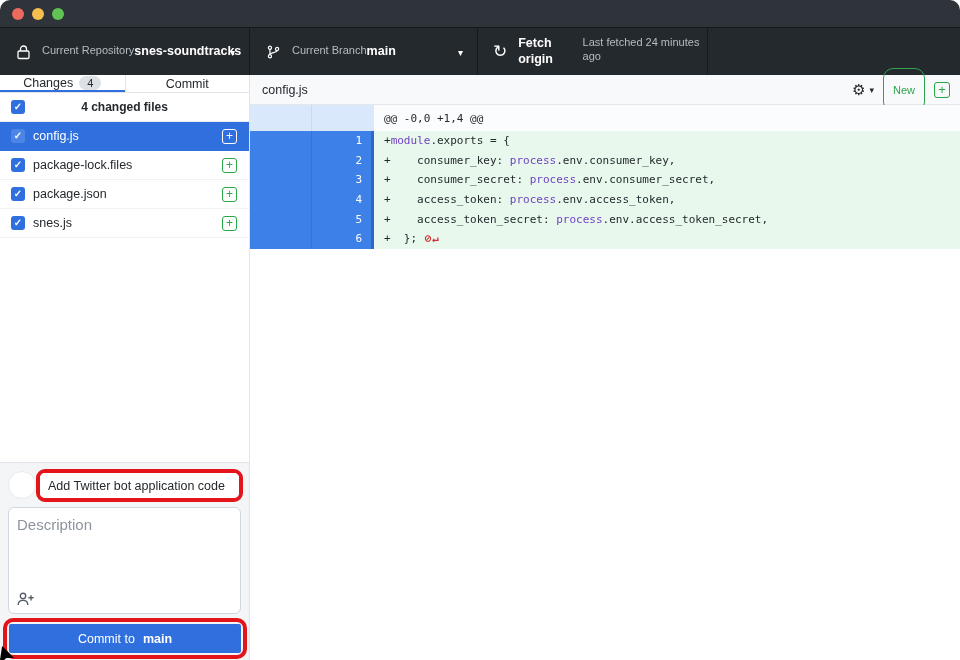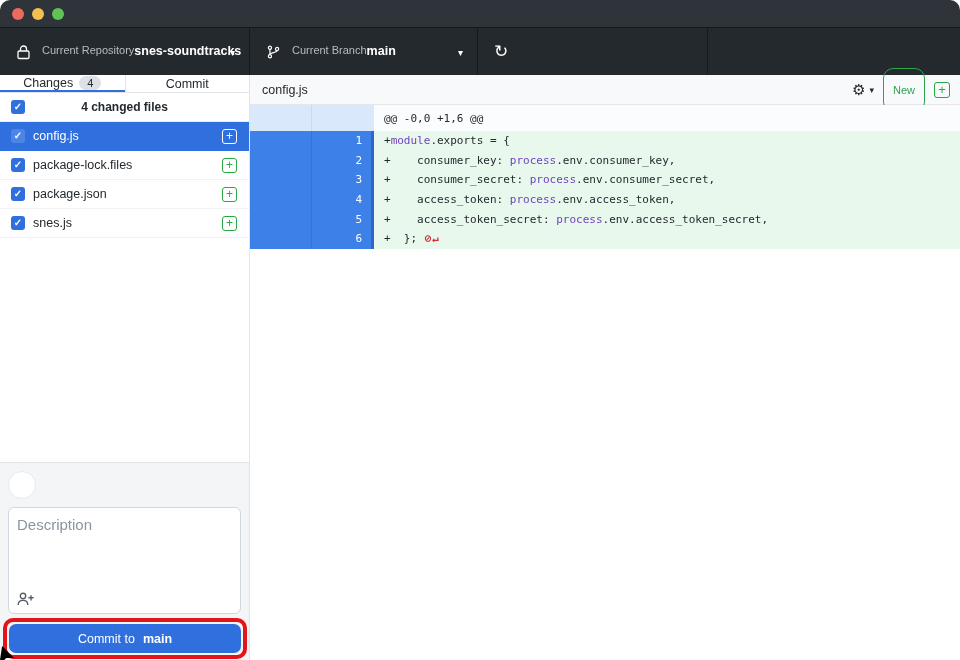--- a/index.html
+++ b/index.html
@@ -49,21 +49,21 @@
   
   .commit-panel { position:absolute; left:0; bottom:0; width:249px; height:198px; background:#f3f5f7; border-top:1px solid #e1e4e8; }
   .avatar { position:absolute; left:8px; top:8px; width:28px; height:28px; border-radius:50%; background:#fff; border:1px solid #e8eaed; }
   .summary-annotation { position:absolute; left:36px; top:6px; width:207px; height:33px; border:4px solid #e3151b; border-radius:9px; background:#fff; }
   .summary-input { width:100%; height:100%; border:none; outline:none; border-radius:5px; font-size:12.5px; color:#24292e; padding:0 8px; font-family:"Liberation Sans",sans-serif; background:#fff; }
   .description-box { position:absolute; left:8px; top:44px; width:233px; height:107px; background:#fff; border:1px solid #d0d7de; border-radius:6px; }
   .description-input { width:100%; height:80px; border:none; outline:none; resize:none; font-size:15px; color:#b91c1c; padding:8px; font-family:"Liberation Sans",sans-serif; border-radius:6px; }
   .description-input::placeholder { color:#8b949e; }
   .coauthor-btn { position:absolute; left:8px; bottom:7px; cursor:pointer; display:flex; }
   .commit-annotation { position:absolute; left:3px; top:155px; width:244px; height:41px; border:4px solid #e3151b; border-radius:10px; padding:2px; background:#f3f5f7; }
-  .commit-button { width:100%; height:100%; background:#2f6fde; border:none; border-radius:7px; color:#fff; font-size:12.5px; font-family:"Liberation Sans",sans-serif; display:flex; align-items:center; justify-content:center; gap:8px; cursor:pointer; }
+  .commit-button { width:100%; height:100%; background:#2f6fde; border:none; border-radius:2px; color:#fff; font-size:12.5px; font-family:"Liberation Sans",sans-serif; display:flex; align-items:center; justify-content:center; gap:8px; cursor:pointer; }
   .commit-button .branch-bold { font-weight:bold; }
 
   
   .diff-pane { position:absolute; left:250px; top:75px; width:710px; height:585px; background:#fff; }
   .diff-header { height:30px; background:#f8f9fb; border-bottom:1px solid #e5e7ea; display:flex; align-items:center; padding:0 10px 0 12px; }
   .diff-filename { font-size:12.5px; color:#24292e; flex:1; }
   .diff-controls { display:flex; align-items:center; gap:9px; }
   .gear-group { display:flex; align-items:center; gap:4px; cursor:pointer; }
   .gear-glyph { font-size:15px; color:#24292e; line-height:1; }
   .small-chevron { font-size:9px; color:#24292e; }
@@ -127,20 +127,24 @@
         <span class="tb-label">Current Branch</span>
         <span class="tb-value">main</span>
       </span>
       <span class="tb-chevron">▾</span>
     </div>
 
     <div class="tb-section fetch">
       <span class="tb-icon">
           <span class="refresh-glyph">↻</span>
         </span>
+      <span class="tb-text">
+        <span class="tb-value">Fetch origin</span>
+        <span class="tb-sub">Last fetched 24 minutes ago</span>
+      </span>
     </div>
   </div>
 
   <div class="sidebar">
     <div class="tabs">
       <div class="tab active">
         <span>Changes</span>
         <span class="count-badge">4</span>
       </div>
       <div class="tab">
@@ -171,20 +175,23 @@
         </div>
         <div class="file-row">
           <span class="checkbox"></span>
           <span class="fname">snes.js</span>
           <span class="plusbox">+</span>
         </div>
       </div>
 
     <div class="commit-panel">
       <span class="avatar"></span>
+      <div class="summary-annotation">
+        <input class="summary-input" type="text" value="Add Twitter bot application code" style="">
+      </div>
       <div class="description-box">
         <textarea class="description-input" placeholder="Description" style=""></textarea>
         <span class="coauthor-btn">
           <svg width="18" height="14" viewBox="0 0 18 14" fill="none" stroke="#57606a" stroke-width="1.4">
             <circle cx="6" cy="4" r="2.7"></circle>
             <path d="M1.2 13 c0-3 2.2-4.6 4.8-4.6 s4.8 1.6 4.8 4.6"></path>
             <path d="M14 3.2 v5.2 M11.4 5.8 h5.2"></path>
           </svg>
         </span>
       </div>
@@ -206,21 +213,21 @@
           <span class="small-chevron">▾</span>
         </span>
         <span class="new-badge">New</span>
         <span class="diff-plusbox">+</span>
       </span>
     </div>
 
     <div class="hunk-row">
       <span class="hunk-gut-old"></span>
       <span class="hunk-gut-new"></span>
-      <span class="hunk-text">@@ -0,0 +1,6 @@</span>
+      <span class="hunk-text">@@ -0,0 +1,4 @@</span>
     </div>
 
     <div id="diff-lines">
         <div class="code-line">
           <span class="gut-old"></span>
           <span class="gut-new">1</span>
           <span class="code-text"><span>+</span><span class="kw">module</span><span>.exports = {</span></span>
         </div>
         <div class="code-line">
           <span class="gut-old"></span>

